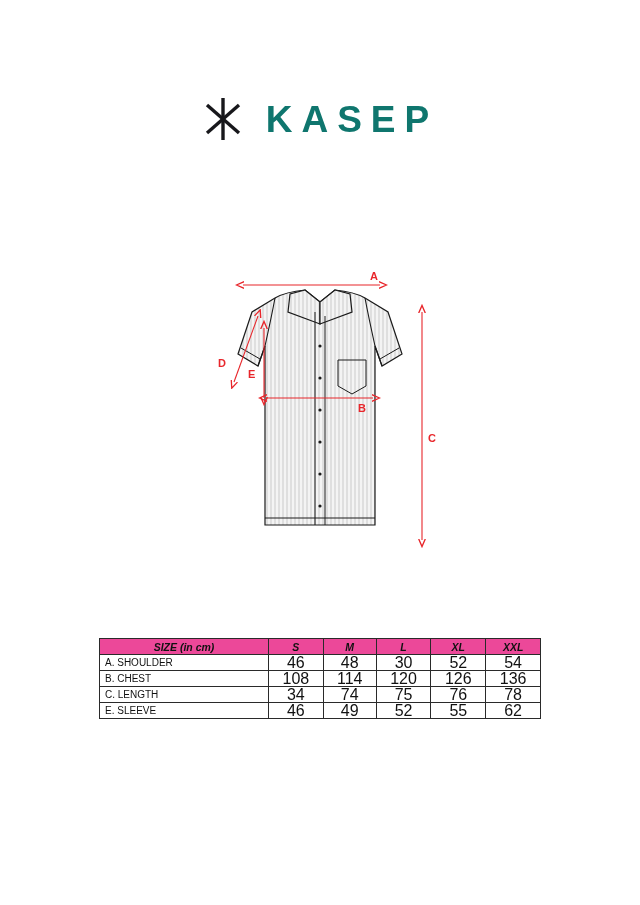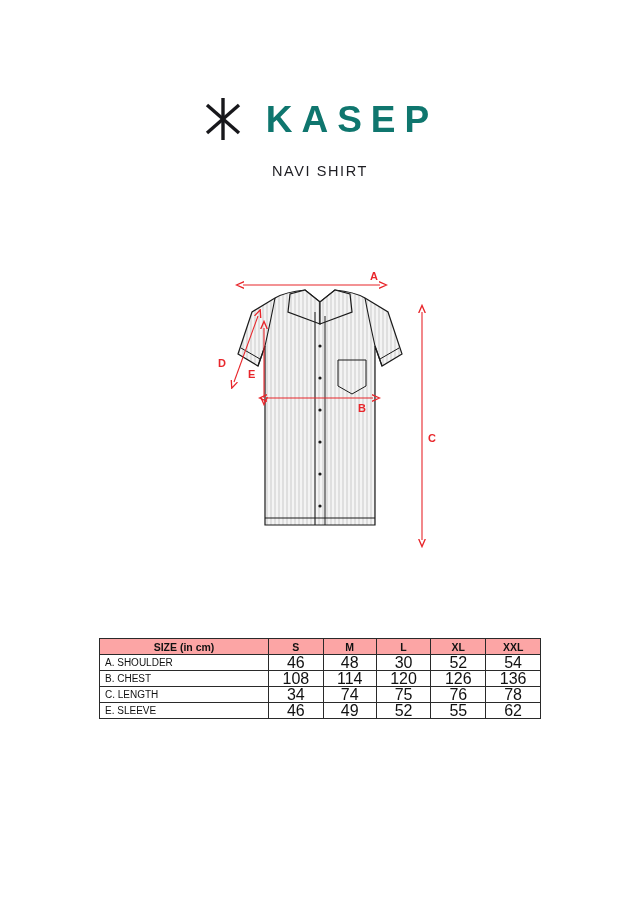--- a/index.html
+++ b/index.html
@@ -83,23 +83,24 @@
     color: #111;
   }
   table.size-table th,
   table.size-table td {
     border: 1px solid #2a2a2a;
     height: 15px;
     padding: 0 4px;
     line-height: 14px;
   }
   table.size-table thead th {
-    background: #fca5a5;
+    background: #ec4899;
     font-weight: 700;
     font-size: 10.5px;
+    font-style: italic;
   }
   table.size-table thead th.first {
     width: 160px;
   }
   table.size-table tbody td.rowlabel {
     text-align: left;
     font-size: 10px;
     padding-left: 5px;
   }
   table.size-table tbody td.val {
@@ -120,21 +121,20 @@
           <line x1="5" y1="9" x2="21" y2="23"></line>
           <line x1="5" y1="37" x2="21" y2="23"></line>
           <line x1="37" y1="9" x2="21" y2="23"></line>
           <line x1="37" y1="37" x2="21" y2="23"></line>
         </g>
       </svg>
     </span>
     <span class="brand-name">KASEP</span>
   </div>
 
-  <div class="product-title">NAVI SHIRT</div>
 
   <div class="illo">
     <svg viewBox="0 0 300 320" width="300" height="320">
       <defs>
         <pattern id="stripes" width="4" height="4" patternUnits="userSpaceOnUse">
           <rect width="4" height="4" fill="#f4f4f4"></rect>
           <line x1="1" y1="0" x2="1" y2="4" stroke="#cfcfcf" stroke-width="1.1"></line>
         </pattern>
         <marker id="arrL" markerWidth="8" markerHeight="8" refX="7" refY="4" orient="auto">
           <path d="M8,1 L1,4 L8,7" fill="none" stroke="#e8262b" stroke-width="1.2"></path>

